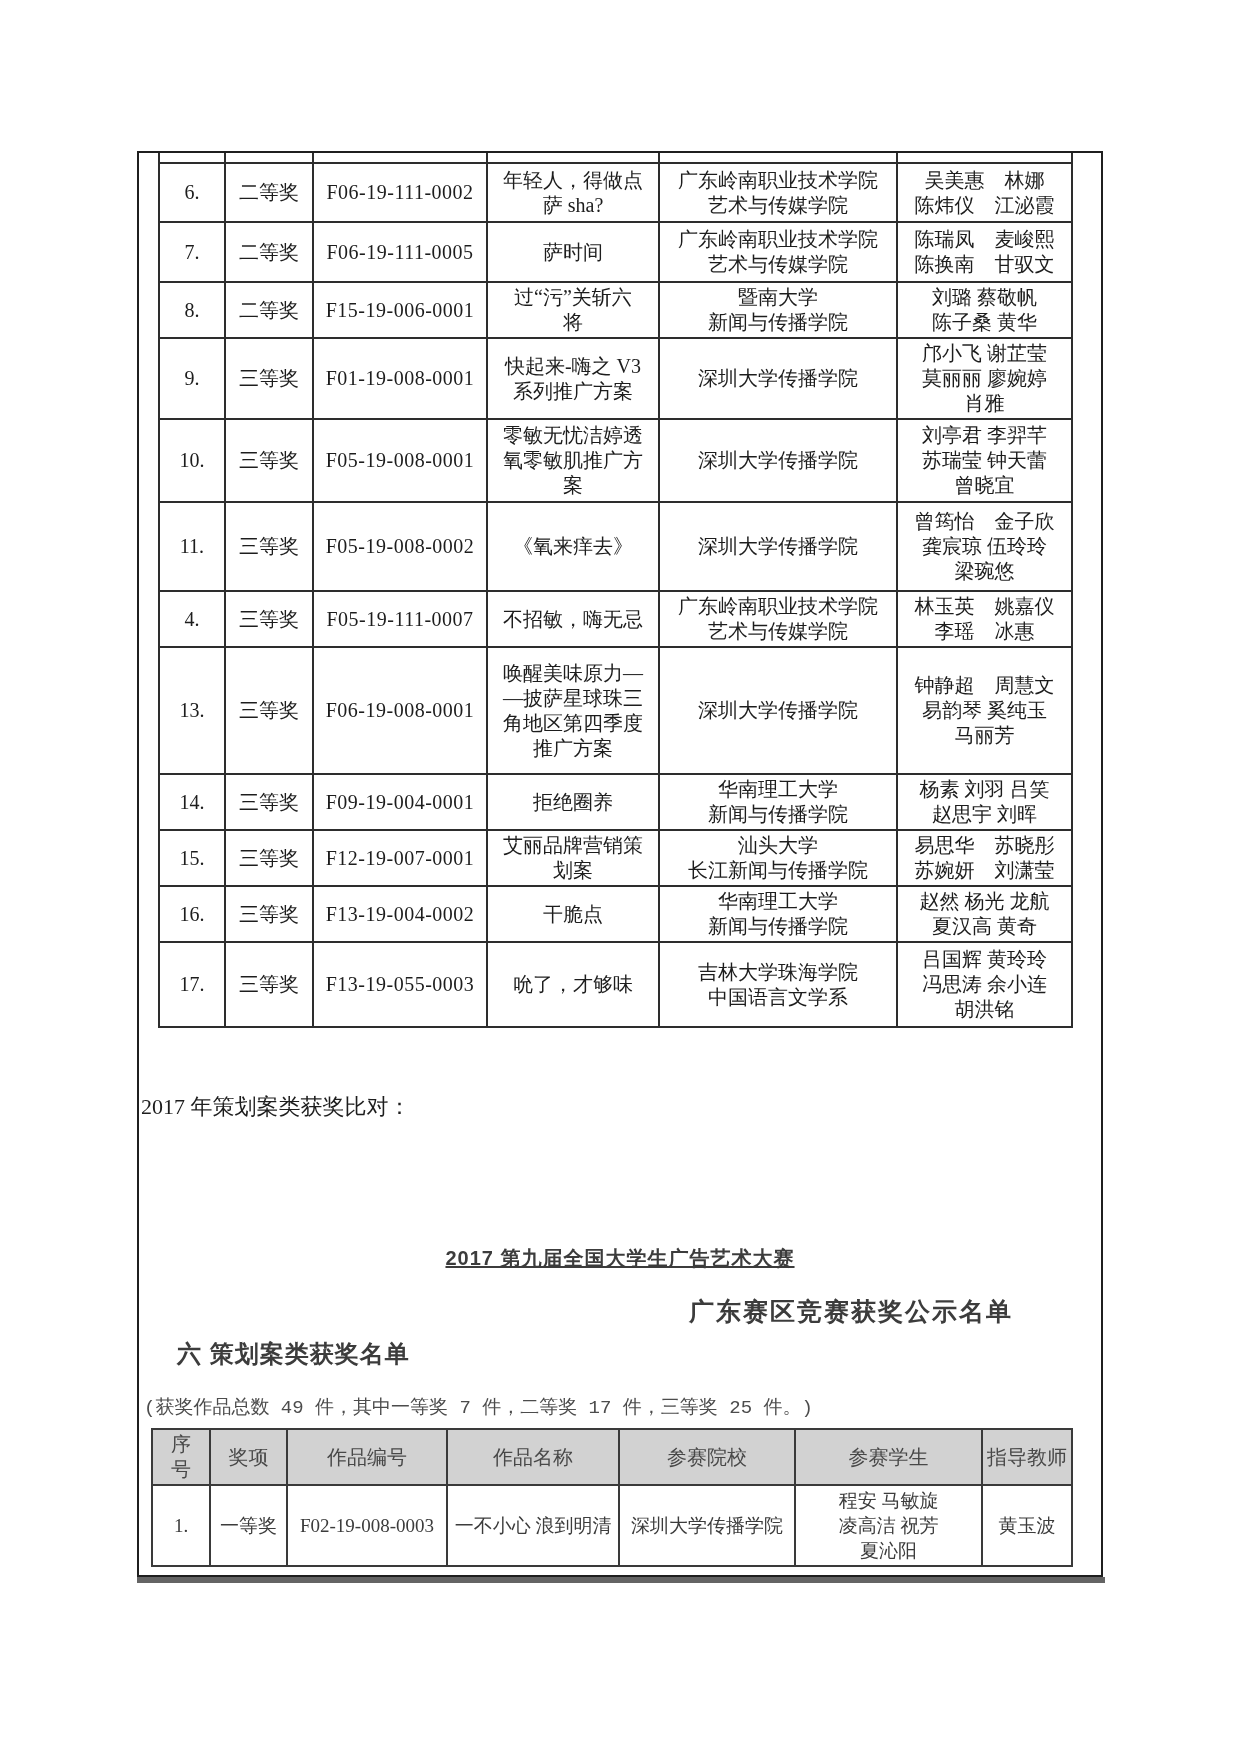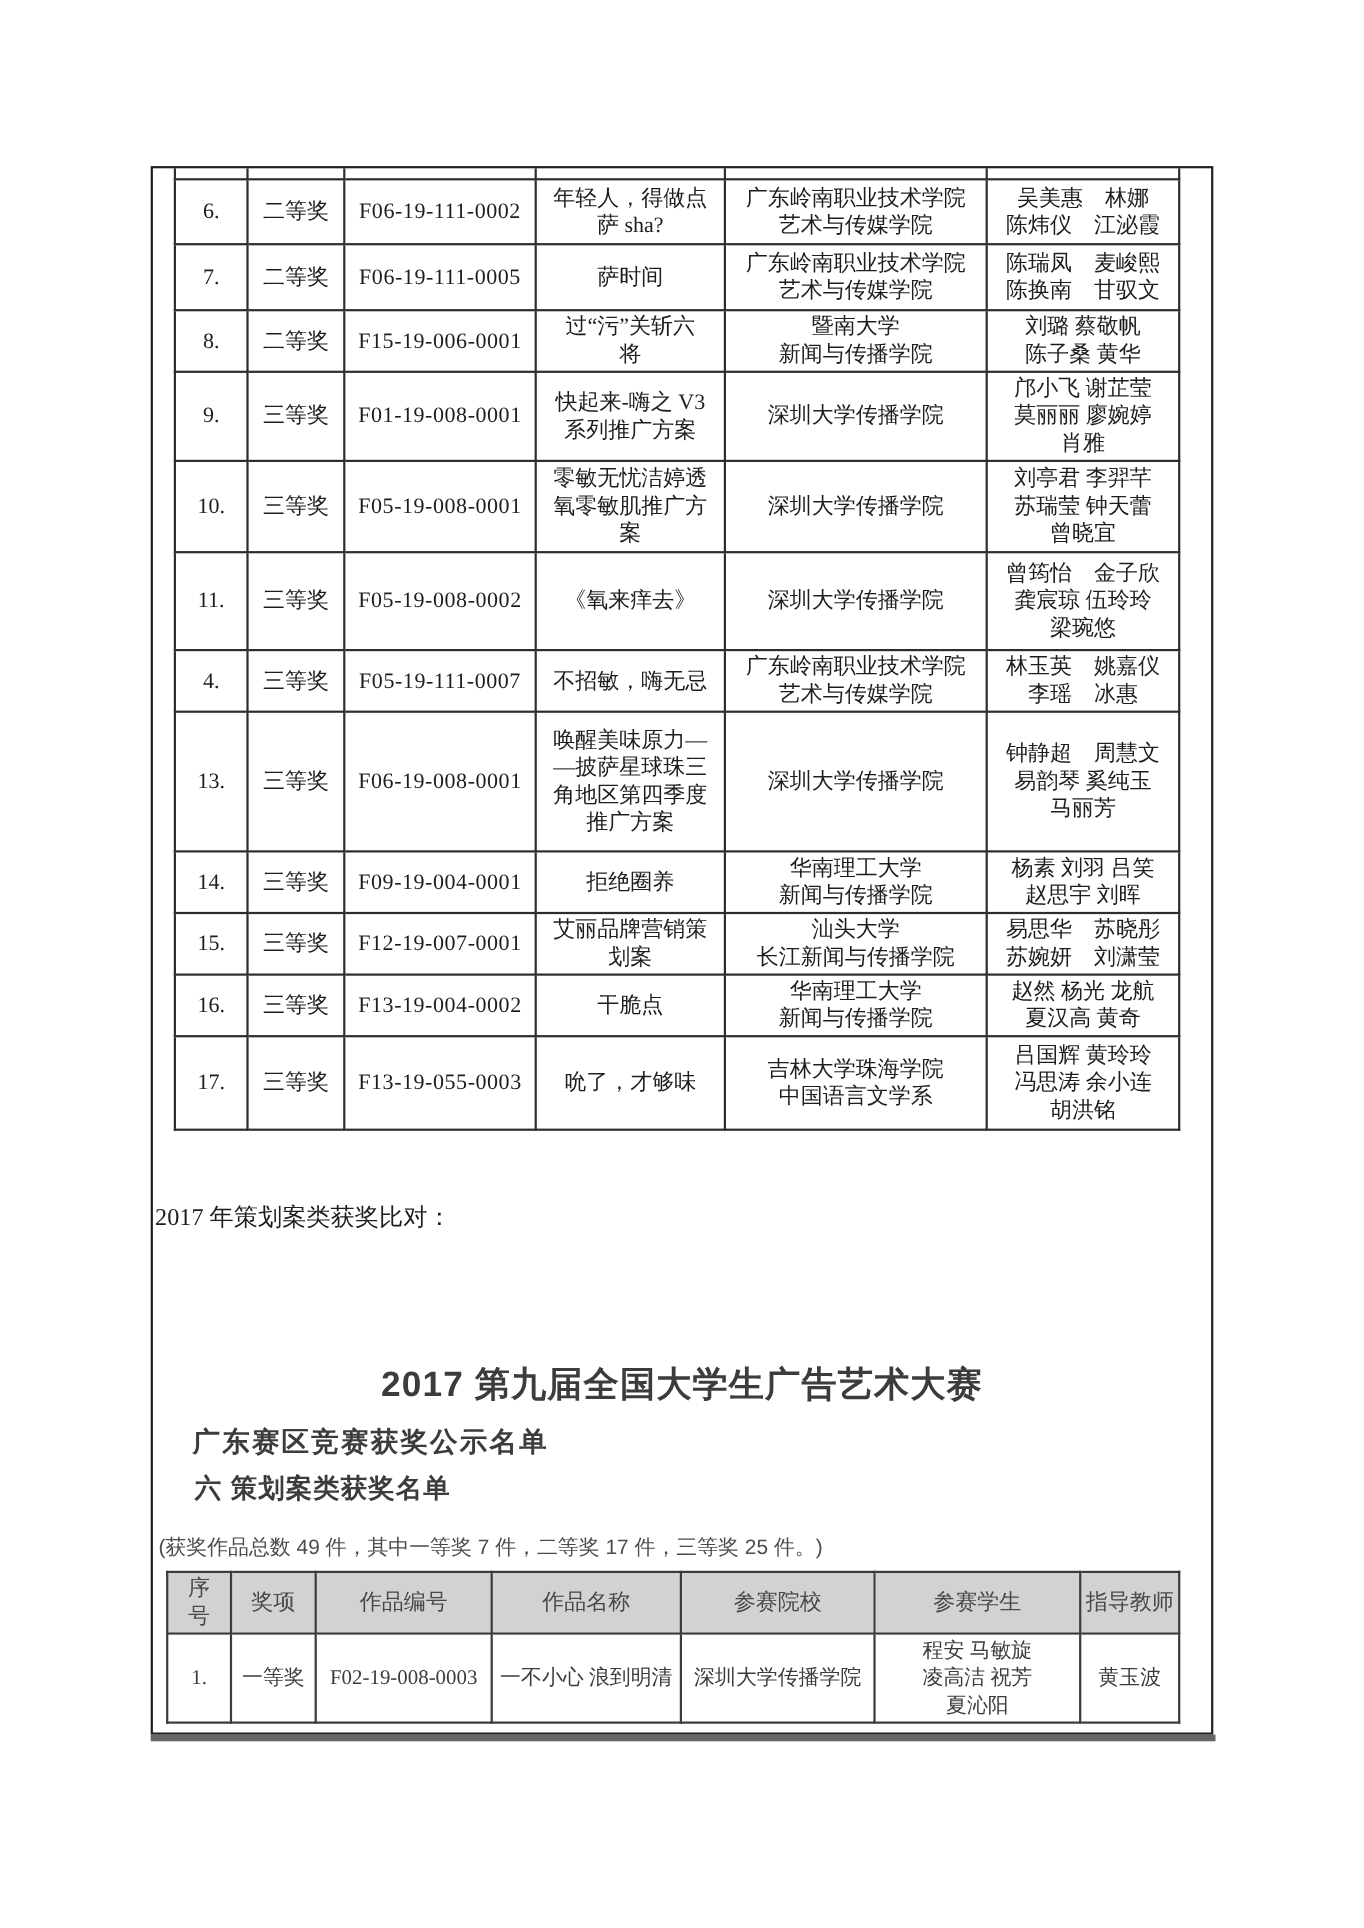--- a/index.html
+++ b/index.html
@@ -52,39 +52,39 @@
   tr.h51b{height:51px;} tr.h55{height:55px;} tr.h85{height:85px;}
   
   .compare-caption{
     position:absolute;left:2px;top:940px;
     font-size:22px;line-height:28px;color:var(--text-main);
   }
   
   .shot-title1{
     position:absolute;left:0;top:1088px;width:100%;
     text-align:center;font-family:"Liberation Sans","DejaVu Sans",sans-serif;
-    font-weight:700;font-size:32px;line-height:34px;color:var(--shot-text);
+    font-weight:700;font-size:20px;line-height:34px;color:var(--shot-text);
     letter-spacing:1px;
+    text-decoration:underline;
   }
   .shot-title2{
     position:absolute;left:0;top:1142px;width:100%;padding-right:88px;
-    text-align:left;font-family:"Liberation Sans","DejaVu Sans",sans-serif;
+    text-align:right;font-family:"Liberation Sans","DejaVu Sans",sans-serif;
     font-weight:700;font-size:25px;line-height:32px;color:var(--shot-text);
     letter-spacing:2px;
-    margin-left:36px;
   }
   .shot-heading{
     position:absolute;left:38px;top:1186px;
     font-family:Liberation Sans, sans-serif;
     font-weight:700;font-size:24px;line-height:30px;color:var(--shot-text);
     letter-spacing:1px;
   }
   .shot-summary{
     position:absolute;left:5px;top:1243px;
-    font-family:Liberation Sans, sans-serif;
+    font-family:Liberation Mono, monospace;
     font-weight:400;font-size:19px;line-height:24px;color:var(--summary-text);
   }
   .shot-table{
     position:absolute;left:12px;top:1275px;width:920px;
     font-size:19px;line-height:25px;color:var(--shot-text);
   }
   .shot-table th,.shot-table td{
     border:2px solid var(--shot-table-border);
     text-align:center;vertical-align:middle;
     white-space:pre-line;padding:2px 3px;overflow:hidden;

